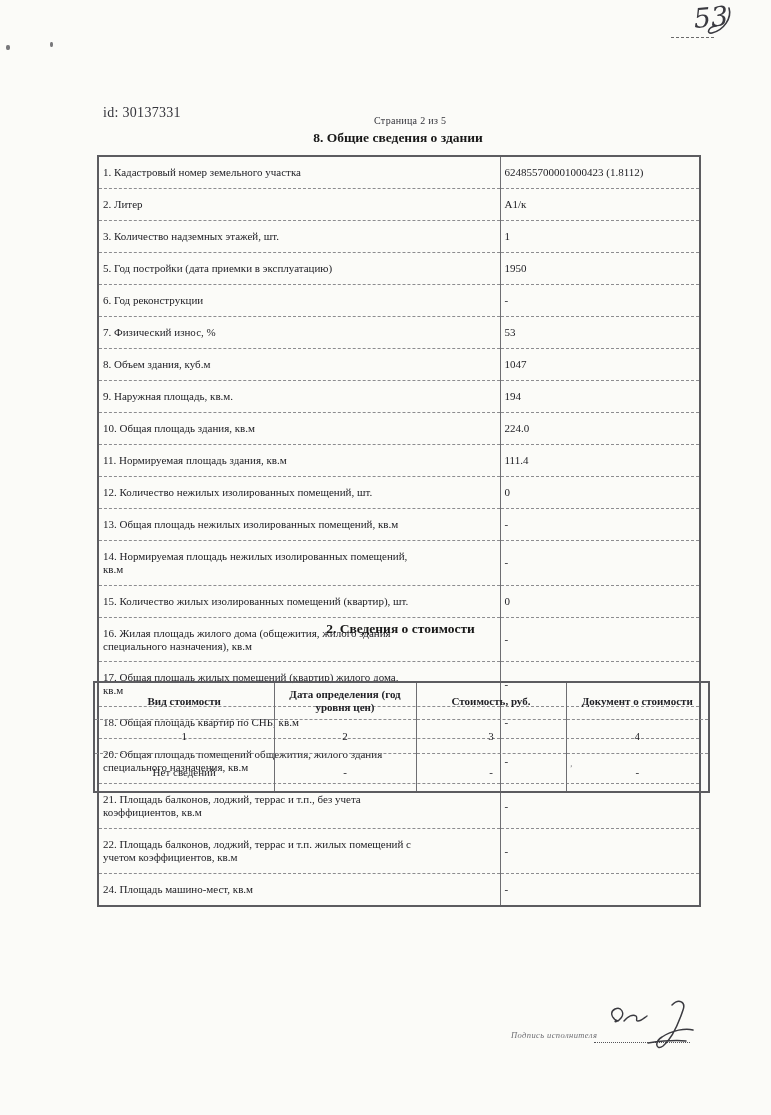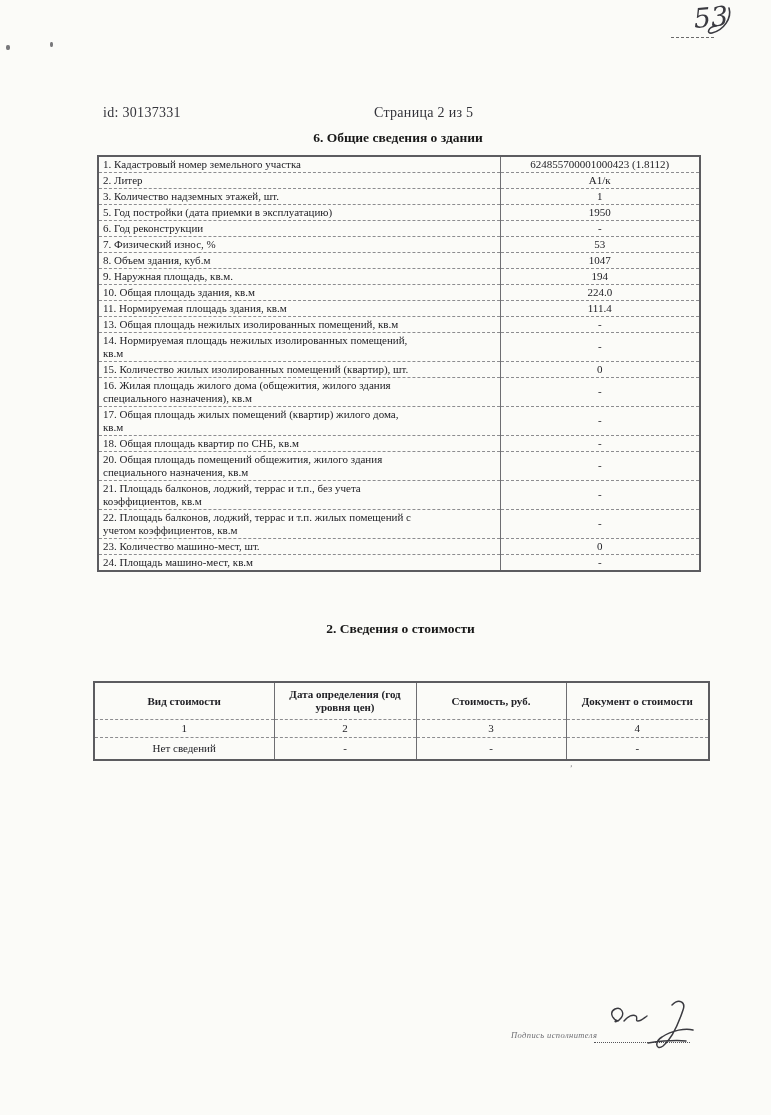--- a/index.html
+++ b/index.html
@@ -12,38 +12,38 @@
   }
   .abs{position:absolute;}
 
   
   .speck{position:absolute;background:#4c4c52;border-radius:40%;opacity:.75;}
   .dash-line{position:absolute;border-top:1.5px dashed #6a6a6a;}
   .stray-mark{position:absolute;color:#55555c;font-size:11px;transform:rotate(8deg);}
 
   
   .doc-id{left:103px;top:105px;font-size:14px;color:#33333a;letter-spacing:.3px;}
-  .page-label{left:374px;top:105px;font-size:14px;color:#33333a;letter-spacing:.3px;text-align:right;}
+  .page-label{left:374px;top:115px;font-size:10px;color:#33333a;letter-spacing:.3px;text-align:right;}
 
   .section-title{font-size:13.5px;font-weight:bold;color:#181818;text-align:center;width:602px;left:97px;}
   #title1{top:130px;}
   #title2{top:621px;left:93px;width:615px;}
 
   
   table{border-collapse:collapse;table-layout:fixed;background:transparent;}
   td,th{
     border-left:1px solid #6e6e72;border-right:1px solid #6e6e72;
     border-top:1px dashed #8d8d90;border-bottom:1px dashed #8d8d90;
     font-size:11px;line-height:1.18;color:#222227;
-    padding:1px 4px;overflow:hidden;
+    padding:9px 4px;overflow:hidden;
   }
   #t1{left:97px;top:155px;width:602px;border:2px solid #5c5c60;}
   #t1 tr{height:16px;}
   #t1 td.lbl{white-space:pre-line;}
-  #t1 td.val{text-align:center;}
+  #t1 td.val{}
 
   #t2{left:93px;top:681px;width:615px;border:2px solid #5c5c60;}
   #t2 th{font-weight:bold;text-align:center;vertical-align:middle;height:34px;padding:1px 6px;}
   #t2 td{text-align:center;}
   #t2 tr.idx td{height:15px;}
   #t2 tr.data td{height:19px;margin-left:24px;}
 
   
   .sign-label{left:511px;top:1030px;font-size:8.5px;color:#6d6d72;letter-spacing:.4px;font-style:italic;}
   .sign-dots{left:594px;top:1031px;width:96px;height:11px;border-bottom:1.5px dotted #55555a;}
@@ -59,21 +59,21 @@
 
 <svg width="60" height="45" style="left:686px;top:0px;">
   <text x="8" y="26" font-size="27" font-style="italic" font-family="DejaVu Serif, serif" fill="#3a3a40" transform="rotate(-5 30 20)">53</text>
   <path class="ink" d="M43 8 C46 18 38 30 26 33 C20 34 22 27 30 26" stroke-width="1.6"></path>
 </svg>
 <div class="dash-line" style="left:671px;top:37px;width:43px;"></div>
 
 <div class="abs doc-id">id: 30137331</div>
 <div class="abs page-label">Страница 2 из 5</div>
 
-<div class="abs section-title" id="title1">6. Общие сведения о здании</div>
+<div class="abs section-title" id="title1">8. Общие сведения о здании</div>
 <table class="abs" id="t1">
   <colgroup>
       <col style="width:402px">
       <col style="width:200px">
     </colgroup>
   <tbody>
       <tr>
         <td class="lbl">1. Кадастровый номер земельного участка</td>
         <td class="val">624855700001000423 (1.8112)</td>
       </tr>
@@ -107,20 +107,24 @@
       </tr>
       <tr>
         <td class="lbl">10. Общая площадь здания, кв.м</td>
         <td class="val">224.0</td>
       </tr>
       <tr>
         <td class="lbl">11. Нормируемая площадь здания, кв.м</td>
         <td class="val">111.4</td>
       </tr>
       <tr>
+        <td class="lbl">12. Количество нежилых изолированных помещений, шт.</td>
+        <td class="val">0</td>
+      </tr>
+      <tr>
         <td class="lbl">13. Общая площадь нежилых изолированных помещений, кв.м</td>
         <td class="val">-</td>
       </tr>
       <tr>
         <td class="lbl">14. Нормируемая площадь нежилых изолированных помещений,
 кв.м</td>
         <td class="val">-</td>
       </tr>
       <tr>
         <td class="lbl">15. Количество жилых изолированных помещений (квартир), шт.</td>
@@ -147,24 +151,20 @@
       </tr>
       <tr>
         <td class="lbl">21. Площадь балконов, лоджий, террас и т.п., без учета
 коэффициентов, кв.м</td>
         <td class="val">-</td>
       </tr>
       <tr>
         <td class="lbl">22. Площадь балконов, лоджий, террас и т.п. жилых помещений с
 учетом коэффициентов, кв.м</td>
         <td class="val">-</td>
-      </tr>
-      <tr>
-        <td class="lbl">23. Количество машино-мест, шт.</td>
-        <td class="val">0</td>
       </tr>
       <tr>
         <td class="lbl">24. Площадь машино-мест, кв.м</td>
         <td class="val">-</td>
       </tr>
     </tbody>
 </table>
 
 <div class="abs section-title" id="title2">2. Сведения о стоимости</div>
 <table class="abs" id="t2">

